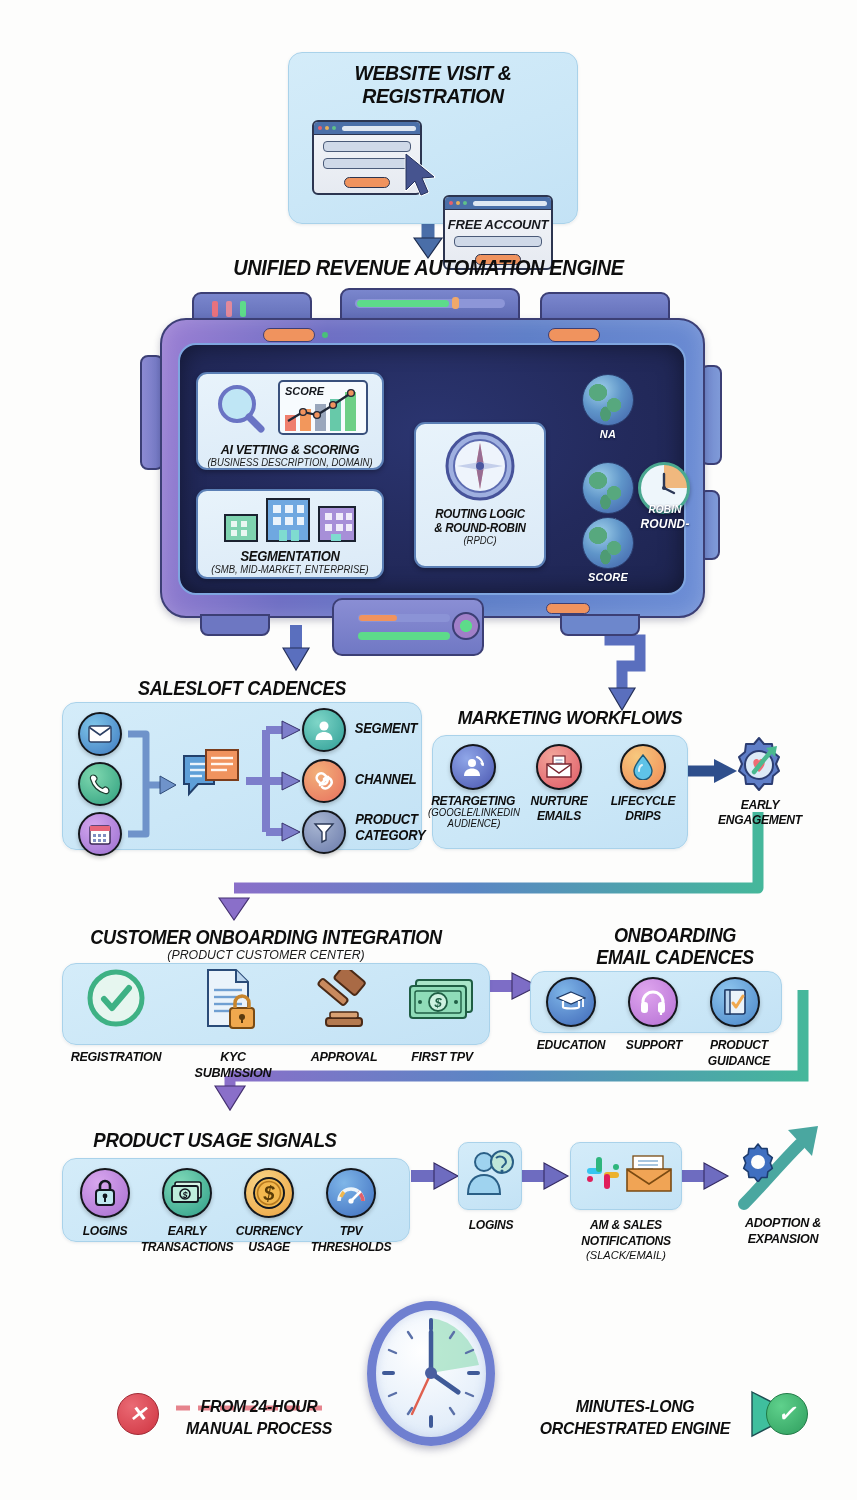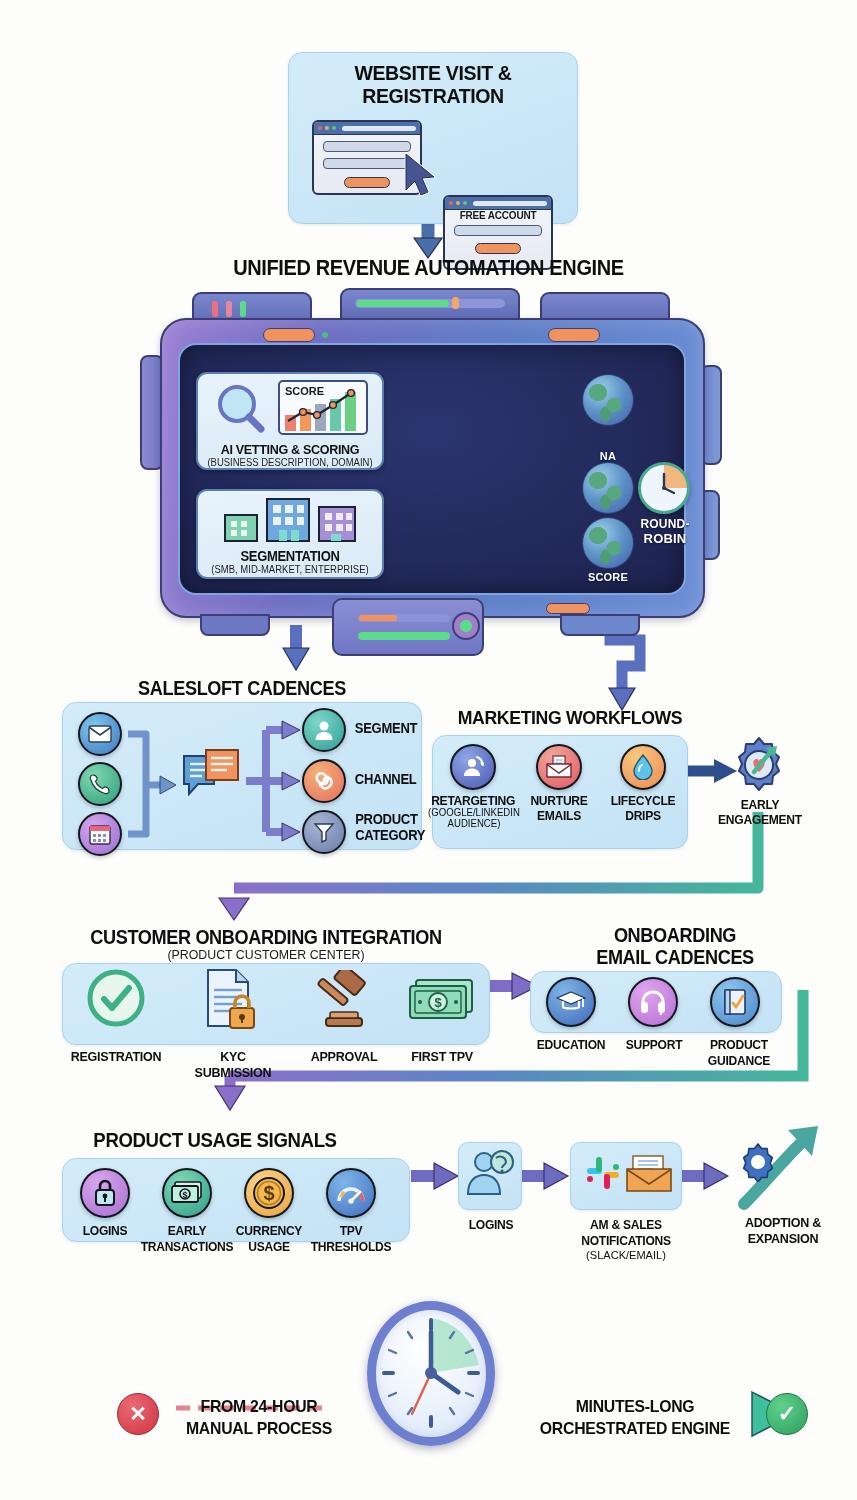--- a/index.html
+++ b/index.html
@@ -4,21 +4,21 @@
 <style>
   * { box-sizing: border-box; margin:0; padding:0; }
   body {
     width: 857px; height: 1500px;
     background: #fdfdfc;
     font-family: "Liberation Sans", sans-serif;
     position: relative;
     overflow: hidden;
     color: #111;
   }
-  .stage { position:absolute; inset:0; }
+  .stage { position:absolute; inset:0;font-style:italic; }
   .abs { position:absolute; }
 
   
   .sec-title {
     text-align:center;
     font-weight:900;
     letter-spacing:-0.4px;
     color:#0e0e0e;
     line-height:1.05;
     font-stretch:condensed;
@@ -60,21 +60,21 @@
   .urlbar{flex:1;height:5px;background:#dfe7f2;border-radius:3px;margin-left:3px;}
   .field {
     height:11px; background:#cfd9e8; border:1.4px solid #4a5a78;
     border-radius:4px; margin:6px 9px 0 9px;
   }
   .cta {
     height:11px;width:46px;background:#f0935e;border:1.5px solid #2c3550;
     border-radius:6px;margin:8px auto 0 auto;
   }
   .freelabel{
-    text-align:center;font-size:10px;font-weight:800;color:#16181d;
+    text-align:center;font-size:13px;font-weight:800;margin-top:7px;color:#16181d;
     letter-spacing:-.2px;
   }
   .cursor { position:absolute; }
 
   
   .machine-body{
     position:absolute;
     border-radius:26px;
     background: linear-gradient(100deg,#9b7fd4 0%, #6f6fc4 28%, #5f7fc8 62%, #6d8ed6 100%);
     border:2px solid #3c3f75;
@@ -384,40 +384,53 @@
     <polyline points="83,42 98,33 112,36 128,26 146,14" fill="none" stroke="#1f2736" stroke-width="2.2"></polyline>
     <circle cx="98" cy="33" r="3.4" fill="#f0935e" stroke="#1f2736" stroke-width="1.4"></circle>
     <circle cx="112" cy="36" r="3.4" fill="#f0935e" stroke="#1f2736" stroke-width="1.4"></circle>
     <circle cx="128" cy="26" r="3.4" fill="#f0935e" stroke="#1f2736" stroke-width="1.4"></circle>
     <circle cx="146" cy="14" r="3.4" fill="#f0935e" stroke="#1f2736" stroke-width="1.4"></circle>
   </svg>
   <div class="nlabel" style="font-size:13.5px;margin-top:1px;">AI VETTING &amp; SCORING</div>
   <div class="nsub" style="font-size:10px;">(BUSINESS DESCRIPTION, DOMAIN)</div>
 </div>
 
+<div class="node" style="left:414px;top:422px;width:132px;height:146px;">
+  <svg width="74" height="74" viewBox="0 0 74 74" style="margin-top:5px;">
+    <circle cx="37" cy="37" r="33" fill="#9fb0e0" stroke="#47539a" stroke-width="3"></circle>
+    <circle cx="37" cy="37" r="26" fill="#eef4fc" stroke="#5c6bb0" stroke-width="2"></circle>
+    <path d="M37,14 L41,37 L37,60 L33,37 z" fill="#e06a5e"></path>
+    <path d="M37,14 L41,37 L37,60 L33,37 z" fill="#5f6fc0" opacity=".55"></path>
+    <path d="M14,37 L37,33 L60,37 L37,41 z" fill="#b9c6e6" opacity=".8"></path>
+    <circle cx="37" cy="37" r="4" fill="#4a57a0"></circle>
+  </svg>
+  <div class="nlabel" style="font-size:12.5px;">ROUTING LOGIC</div>
+  <div class="nlabel" style="font-size:12.5px;">&amp; ROUND-ROBIN</div>
+  <div class="nsub" style="font-size:10px;">(RPDC)</div>
+</div>
 
 <div class="globe" style="left:582px;top:374px;width:52px;height:52px;"></div>
-<div class="globe-label" style="left:582px;top:450px;width:52px;">NA</div>
+<div class="globe-label" style="left:582px;top:428px;width:52px;">NA</div>
 <div class="globe" style="left:582px;top:462px;width:52px;height:52px;"></div>
 <div class="globe-label" style="left:582px;top:516px;width:52px;">EU</div>
 <div class="globe" style="left:582px;top:517px;width:52px;height:52px;"></div>
 <div class="globe-label" style="left:578px;top:571px;width:60px;">SCORE</div>
 
 <div class="abs" style="left:638px;top:462px;width:52px;height:52px;border-radius:50%;
             background:conic-gradient(#f0b87e 0deg 90deg,#eef6fb 90deg 360deg);
             border:3px solid #4aa890;box-shadow:0 2px 4px rgba(0,0,0,.3);">
   <svg width="46" height="46" viewBox="0 0 46 46" style="position:absolute;left:0;top:0;">
     <circle cx="23" cy="23" r="20" fill="none"></circle>
     <line x1="23" y1="23" x2="23" y2="9" stroke="#2b3756" stroke-width="2.4" stroke-linecap="round"></line>
     <line x1="23" y1="23" x2="33" y2="28" stroke="#2b3756" stroke-width="2.4" stroke-linecap="round"></line>
     <circle cx="23" cy="23" r="2" fill="#2b3756"></circle>
   </svg>
 </div>
 <div class="globe-label" style="left:622px;top:517px;width:86px;font-size:12px;">ROUND-</div>
-<div class="globe-label" style="left:622px;top:531px;width:86px;font-size:13px;">ROBIN</div>
+<div class="globe-label" style="left:622px;top:504px;width:86px;font-size:10px;">ROBIN</div>
 
 <div class="abs" style="left:332px;top:598px;width:152px;height:58px;background:linear-gradient(180deg,#8a8ed4,#7078c4);border:2px solid #3c3f75;border-radius:10px;"></div>
 <div class="abs" style="left:358px;top:614px;width:92px;height:8px;background:#8b93d6;border-radius:4px;"></div>
 <div class="abs" style="left:359px;top:615px;width:38px;height:6px;background:#f0935e;border-radius:3px;"></div>
 <div class="abs" style="left:358px;top:632px;width:92px;height:8px;background:#5ddb8a;border-radius:4px;"></div>
 <div class="abs" style="left:452px;top:612px;width:28px;height:28px;border-radius:50%;background:radial-gradient(circle,#5ddb8a 0 35%,#a07fc8 36% 100%);border:2px solid #3c3f75;"></div>
 <div class="abs" style="left:200px;top:614px;width:70px;height:22px;background:#6d77c2;border:2px solid #3c3f75;border-radius:0 0 8px 8px;"></div>
 <div class="abs" style="left:560px;top:614px;width:80px;height:22px;background:#6d87cc;border:2px solid #3c3f75;border-radius:0 0 8px 8px;"></div>
 <div class="pill" style="left:546px;top:603px;width:44px;height:11px;background:#f0935e;"></div>
 

